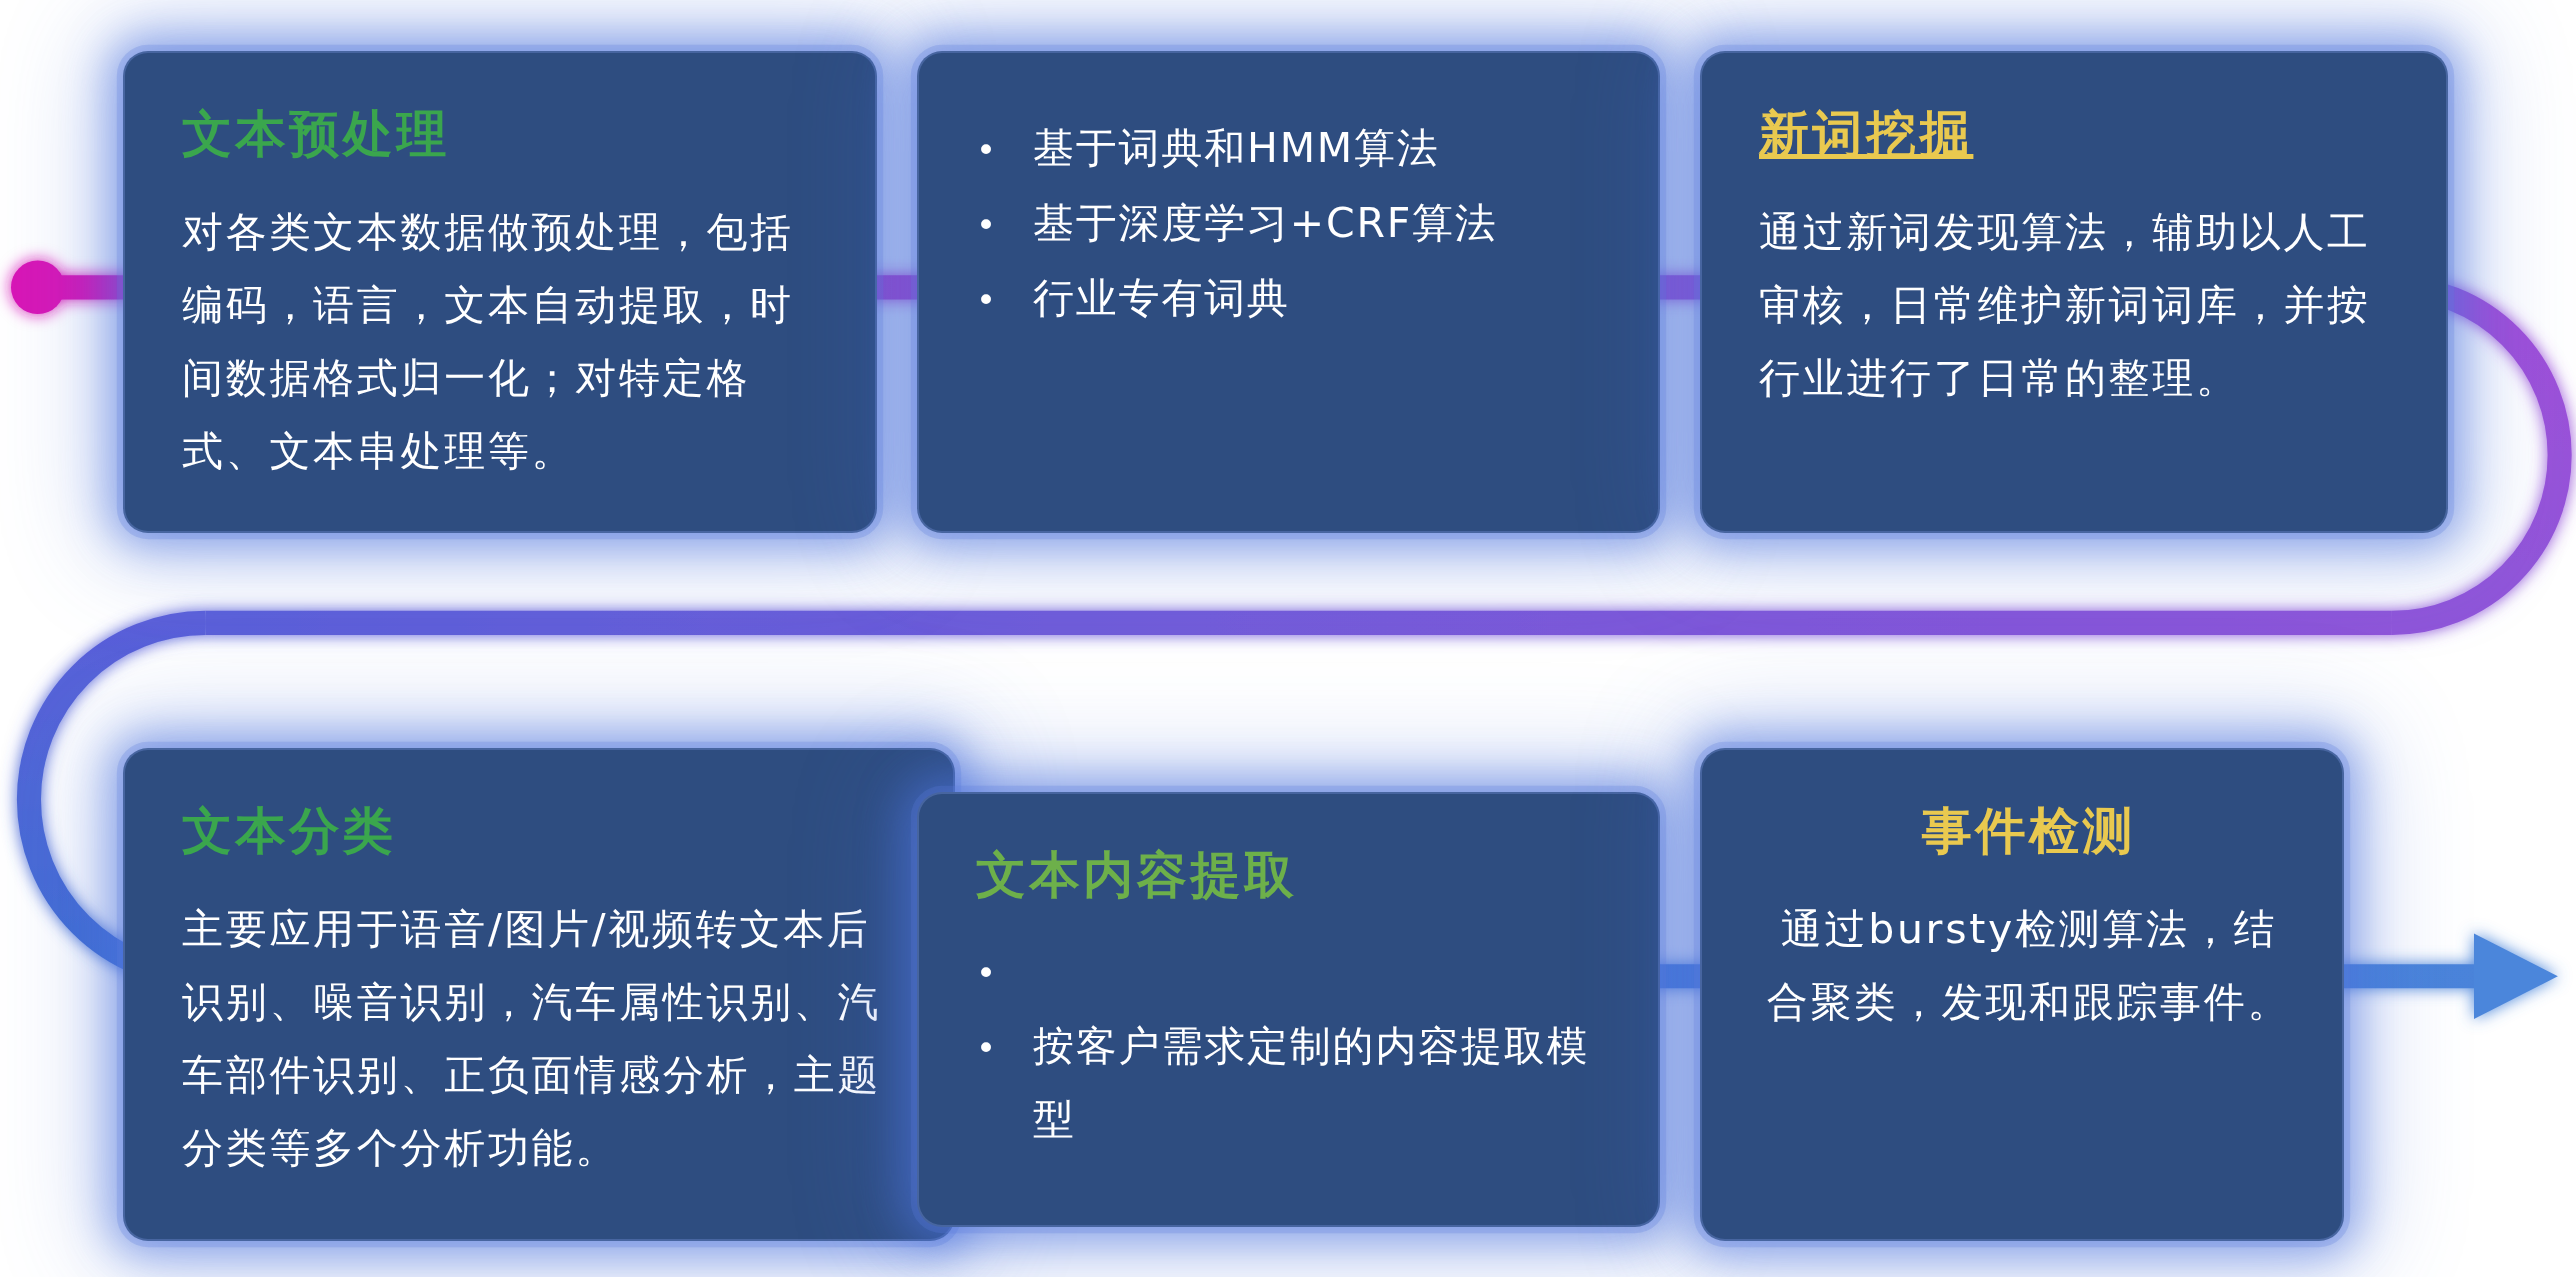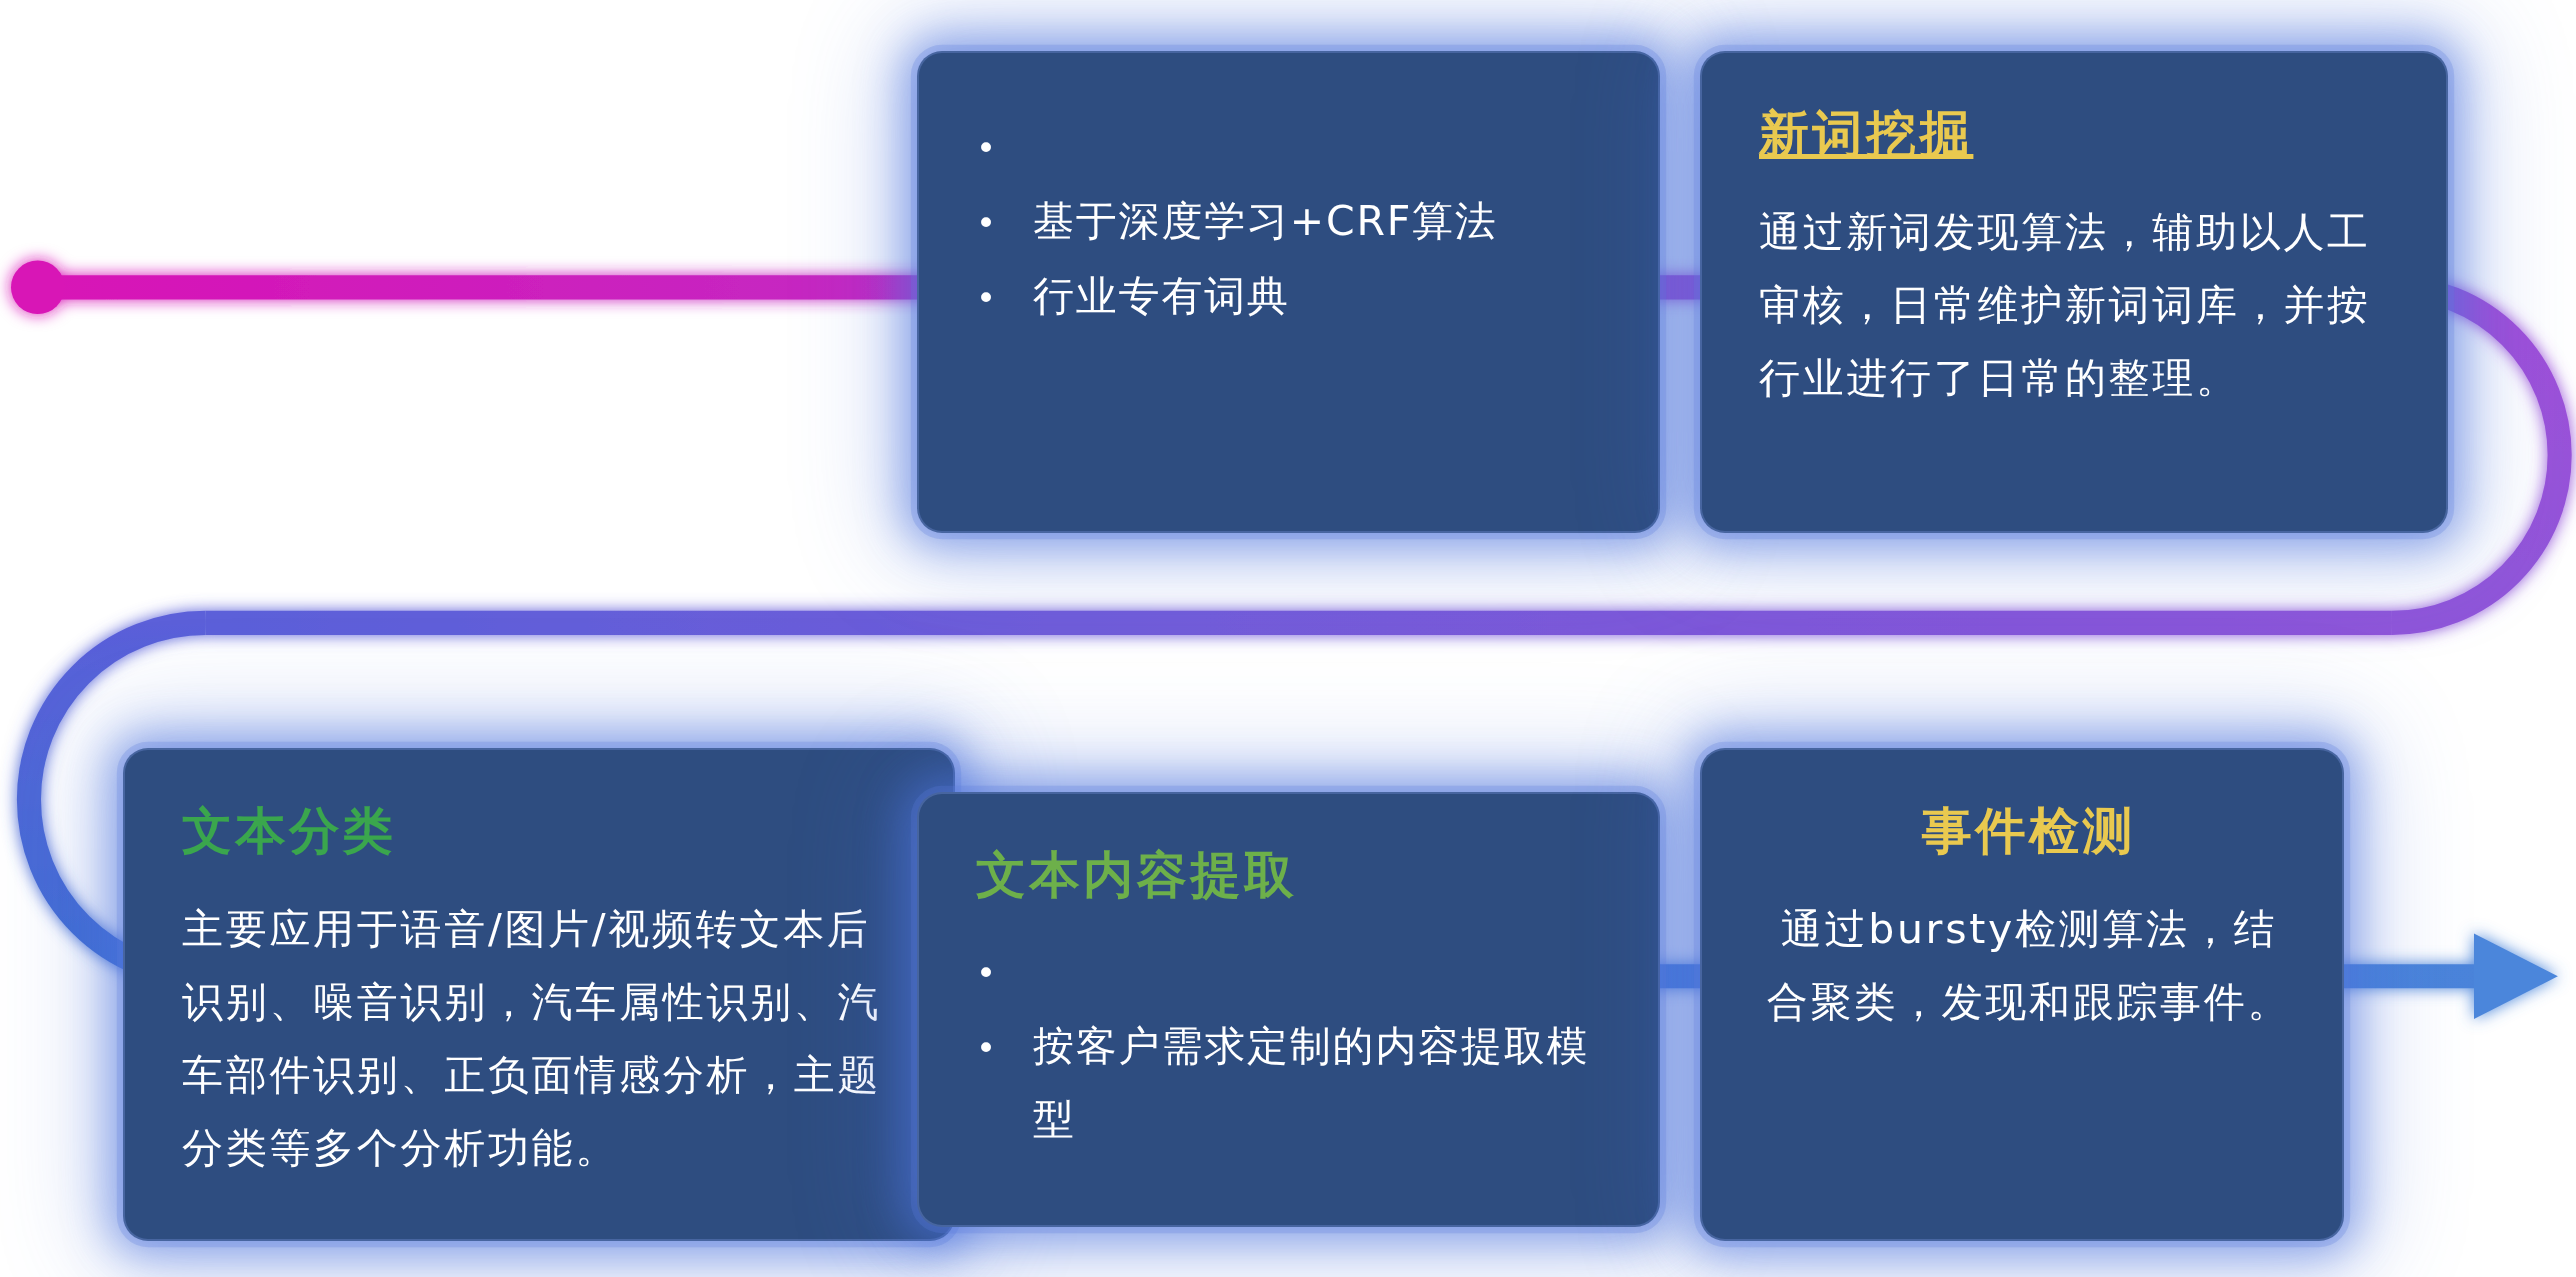--- a/index.html
+++ b/index.html
@@ -114,25 +114,30 @@
       <path d="M40,322 H2680" stroke="url(#g-row1)"></path>
       <path d="M2680,322 A188,188 0 0 1 2680,698" stroke="url(#g-rcurve)"></path>
       <path d="M2680,698 H230" stroke="url(#g-mid)"></path>
       <path d="M230,698 A198,198 0 0 0 230,1094" stroke="url(#g-lcurve)"></path>
       <path d="M230,1094 H2786" stroke="url(#g-row2)"></path>
       <circle cx="42" cy="322" r="30" stroke="none" fill="#d813b6"></circle>
       <polygon points="2772,1046 2772,1142 2866,1094" stroke="none" fill="#4b86db"></polygon>
     </g>
   </svg>
 
+  <div class="card c1">
+    <h2 class="card-title" style="color: rgb(58, 166, 77);">文本预处理</h2>
+    <p class="card-body">对各类文本数据做预处理，包括编码，语言，文本自动提取，时间数据格式归一化；对特定格式、文本串处理等。</p>
+  </div>
 
   <div class="card c2">
     <ul class="card-list">
       <li>
         <span class="bullet">•</span>
+        <span>基于词典和HMM算法</span>
       </li>
       <li>
         <span class="bullet">•</span>
         <span>基于深度学习+CRF算法</span>
       </li>
       <li>
         <span class="bullet">•</span>
         <span>行业专有词典</span>
       </li>
     </ul>

